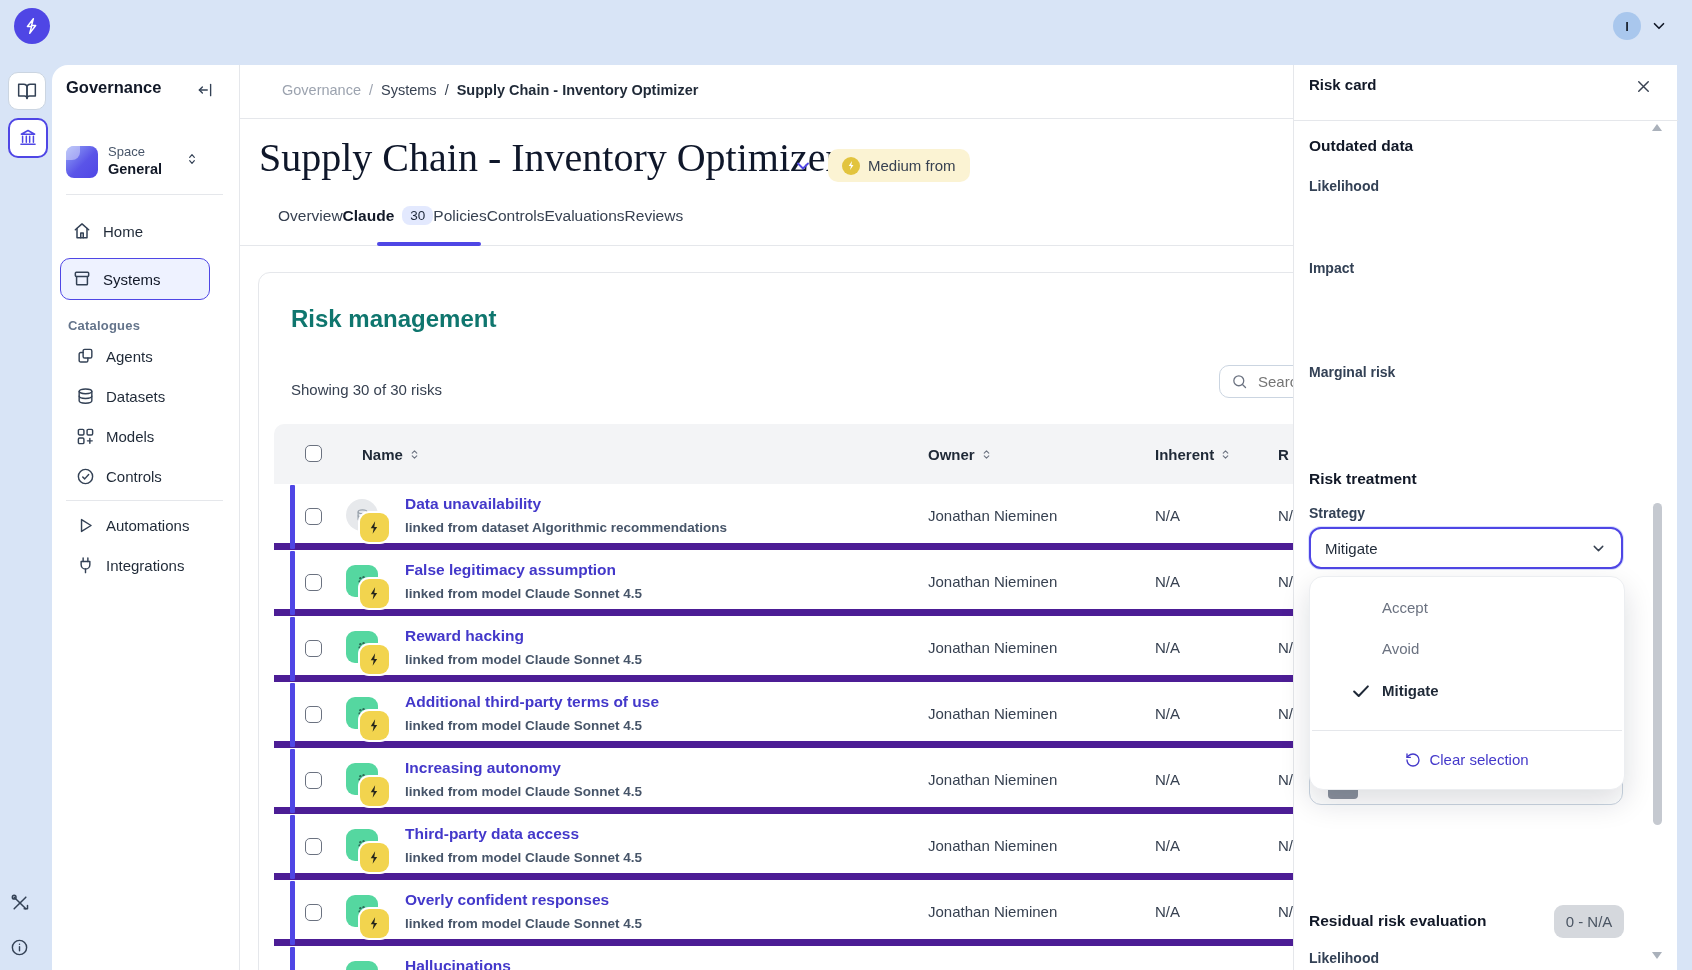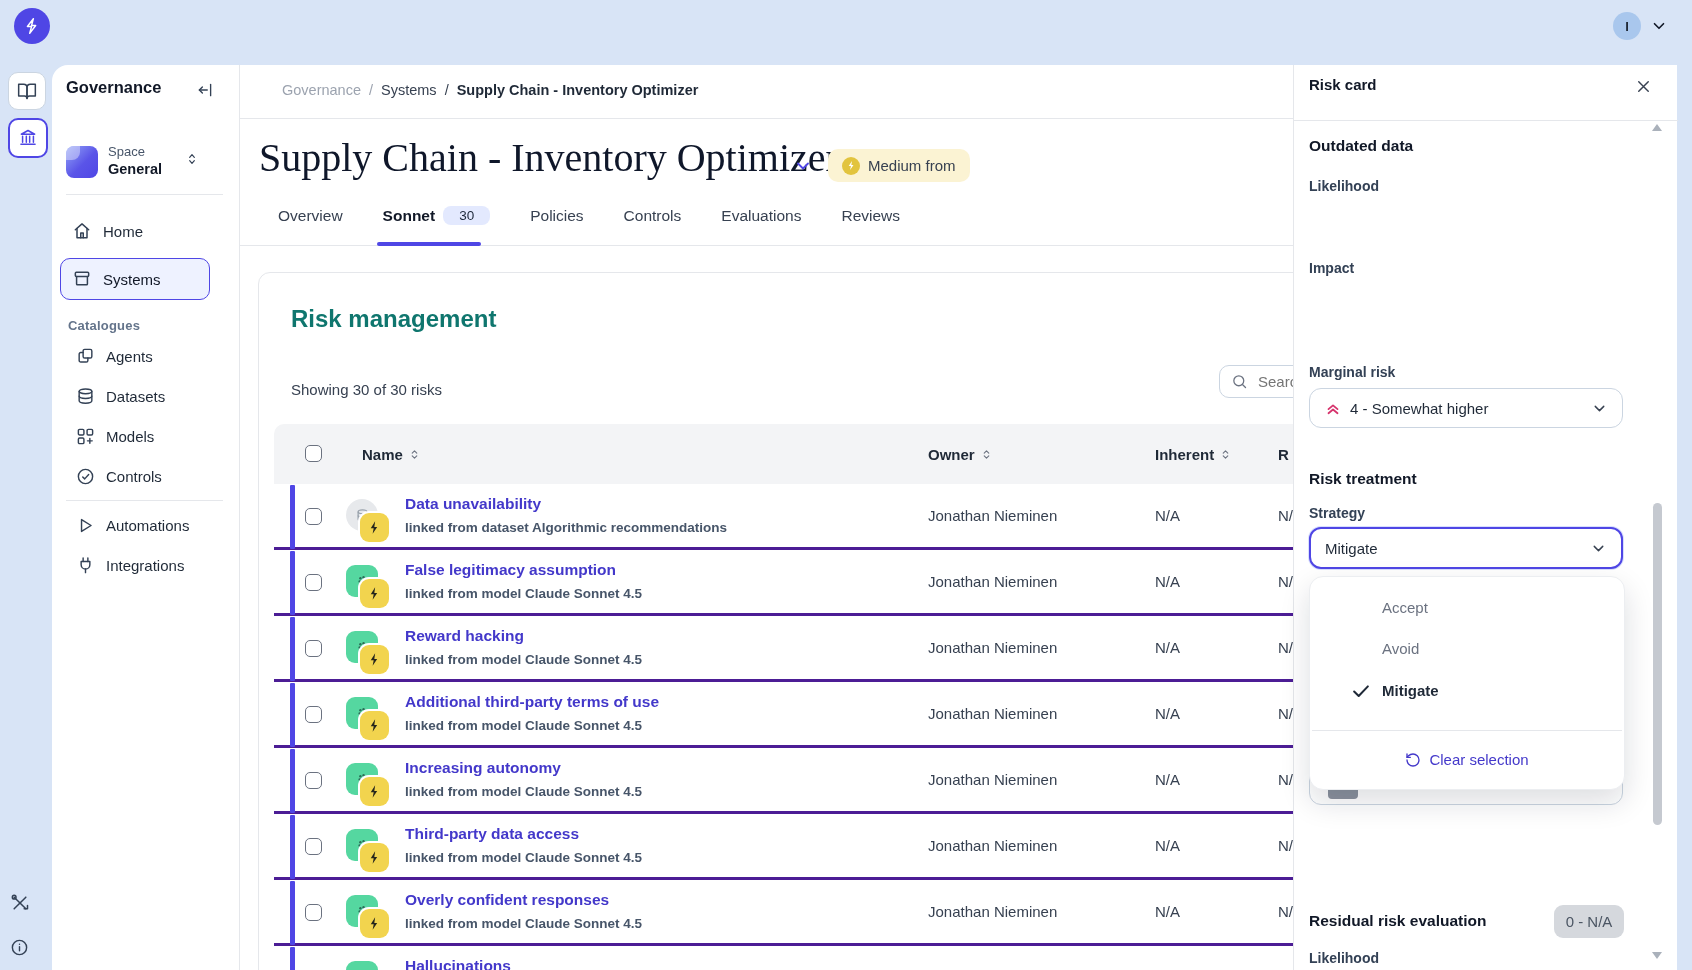--- a/index.html
+++ b/index.html
@@ -25,35 +25,35 @@
   .space-av i{position:absolute;left:0;top:0;width:14px;height:14px;background:rgba(255,255,255,.38);border-radius:8px 0 8px 0}
   .sideitem{display:flex;align-items:center;gap:11px;font-size:15px;color:#1f2937}
   .seclabel{font-size:13px;font-weight:700;color:#64748b;letter-spacing:.2px}
   .selitem{left:60px;top:258px;width:150px;height:42px;border-radius:10px;background:#eef2ff;border:1.5px solid #4f46e5;display:flex;align-items:center;gap:11px;padding-left:11px;box-sizing:border-box;font-size:15px;color:#111827}
   
   .crumbs{left:282px;top:82px;display:flex;gap:8px;font-size:14.5px;align-items:center}
   .crumb-muted{color:#9ca3af}.crumb-mid{color:#374151}.crumb-cur{color:#1f2937;font-weight:700}
   .pgtitle{left:259px;top:134px;font-family:"Liberation Serif",serif;font-size:40px;line-height:48px;color:#0f172a}
   .riskbadge{left:828px;top:149px;height:33px;border-radius:10px;background:#fbf3d3;display:flex;align-items:center;gap:8px;padding:0 14px;font-size:15px;color:#374151}
   .riskbadge .dot{width:18px;height:18px;border-radius:50%;background:#e2c43e;display:flex;align-items:center;justify-content:center}
-  .tabs{left:278px;top:206px;display:flex;gap:40px;align-items:center;font-size:15.5px;color:#374151}
+  .tabs{left:278px;top:206px;display:flex;align-items:center;font-size:15.5px;color:#374151}
   .tab{display:flex;align-items:center;gap:8px}
   .tab.active{color:#111827;font-weight:600}
-  .tabcount{background:#e3e9fe;color:#1e293b;font-size:13.5px;border-radius:8px;padding:2px 16px;font-weight:400}
+  .tabcount{background:#e3e9fe;color:#1e293b;font-size:13.5px;border-radius:8px;padding:2px 8px;font-weight:400}
   .tabline{left:377px;top:242px;width:104px;height:4px;border-radius:3px;background:#4f46e5}
   
   .panelcard{left:258px;top:272px;width:1392px;height:730px;background:#fff;border:1px solid #e5e7eb;border-radius:12px;box-sizing:border-box}
   .rm-h{left:291px;top:305px;font-size:24px;font-weight:700;color:#0f766e}
   .showing{left:291px;top:381px;font-size:15px;color:#374151}
   .search{left:1219px;top:365px;width:170px;height:33px;border:1px solid #cbd5e1;border-radius:10px;background:#fff;display:flex;align-items:center;gap:8px;padding-left:11px;box-sizing:border-box}
   .search input{border:0;outline:0;font-size:15px;color:#6b7280;width:110px;font-family:"Liberation Sans",sans-serif;background:transparent}
   .thead{left:274px;top:424px;width:1360px;height:60px;background:#f3f4f6;border-radius:10px 10px 0 0}
   .hcell{position:absolute;top:22px;display:flex;align-items:center;gap:6px;font-size:15px;font-weight:600;color:#1f2937}
   .cb{position:absolute;width:17px;height:17px;border:1.5px solid #6b7280;border-radius:5px;background:#fff;box-sizing:border-box}
-  .trow{position:absolute;left:274px;width:1360px;height:66px;border-bottom:3px solid #4c1d95;background:#fff;box-sizing:border-box}
+  .trow{position:absolute;left:274px;width:1360px;height:66px;border-bottom:7px solid #4c1d95;background:#fff;box-sizing:border-box}
   .acc{position:absolute;left:16px;top:1px;width:5px;height:64px;background:#4f46e5;border-radius:1px}
   .tile{position:absolute;display:flex;align-items:center;justify-content:center}
   .tile.back{left:72px;top:15px;width:32px;height:32px}
   .tile.back.ds{border-radius:50%;background:#e7e9ec}
   .tile.back.md{border-radius:9px;background:#55d7a0}
   .tile.front{left:86px;top:29px;width:29px;height:29px;border-radius:9px;background:#f2d44e;box-shadow:0 0 0 2px #fff}
   .rname{position:absolute;left:131px;top:11px;font-size:15.5px;font-weight:700;color:#4338ca}
   .rsub{position:absolute;left:131px;top:36px;font-size:13.5px;font-weight:700;color:#475569}
   .rcell{position:absolute;top:23px;font-size:15px;color:#374151}
   
@@ -235,21 +235,21 @@
       </svg>
   </span>
   <span>Medium from</span>
 </div>
 
 <div class="abs tabs">
   <span class="tab">
       <span>Overview</span>
     </span>
   <span class="tab active">
-      <span>Sonnet</span>
+      <span>Claude</span>
       <span class="tabcount">30</span>
     </span>
   <span class="tab">
       <span>Policies</span>
     </span>
   <span class="tab">
       <span>Controls</span>
     </span>
   <span class="tab">
       <span>Evaluations</span>
@@ -508,30 +508,20 @@
   </div>
   <div class="rp hline" style="left:0;top:55px;width:384px"></div>
 
   <div class="rp sechead" style="left:15px;top:72px">Outdated data</div>
 
   <div class="rp fieldlbl" style="left:15px;top:113px">Likelihood</div>
 
   <div class="rp fieldlbl" style="left:15px;top:195px">Impact</div>
 
   <div class="rp fieldlbl" style="left:15px;top:299px">Marginal risk</div>
-  <div class="sel" style="top:323px">
-    <svg width="18" height="18" viewBox="0 0 24 24">
-        <path d="m6 13.5 6-5 6 5M6 19l6-5 6 5" fill="none" stroke="#d6336c" stroke-width="2.4" stroke-linecap="round" stroke-linejoin="round"></path>
-      </svg>
-    <span>4 - Somewhat higher</span>
-    <span class="spacer"></span>
-    <svg width="17" height="17" viewBox="0 0 24 24">
-        <path d="m6 9 6 6 6-6" fill="none" stroke="#374151" stroke-width="2" stroke-linecap="round" stroke-linejoin="round"></path>
-      </svg>
-  </div>
 
   <div class="rp sechead" style="left:15px;top:405px">Risk treatment</div>
   <div class="rp fieldlbl" style="left:15px;top:440px">Strategy</div>
   <div class="sel focus" style="top:462px;height:42px">
     <span>Mitigate</span>
     <span class="spacer"></span>
     <svg width="17" height="17" viewBox="0 0 24 24">
         <path d="m6 9 6 6 6-6" fill="none" stroke="#374151" stroke-width="2" stroke-linecap="round" stroke-linejoin="round"></path>
       </svg>
   </div>

